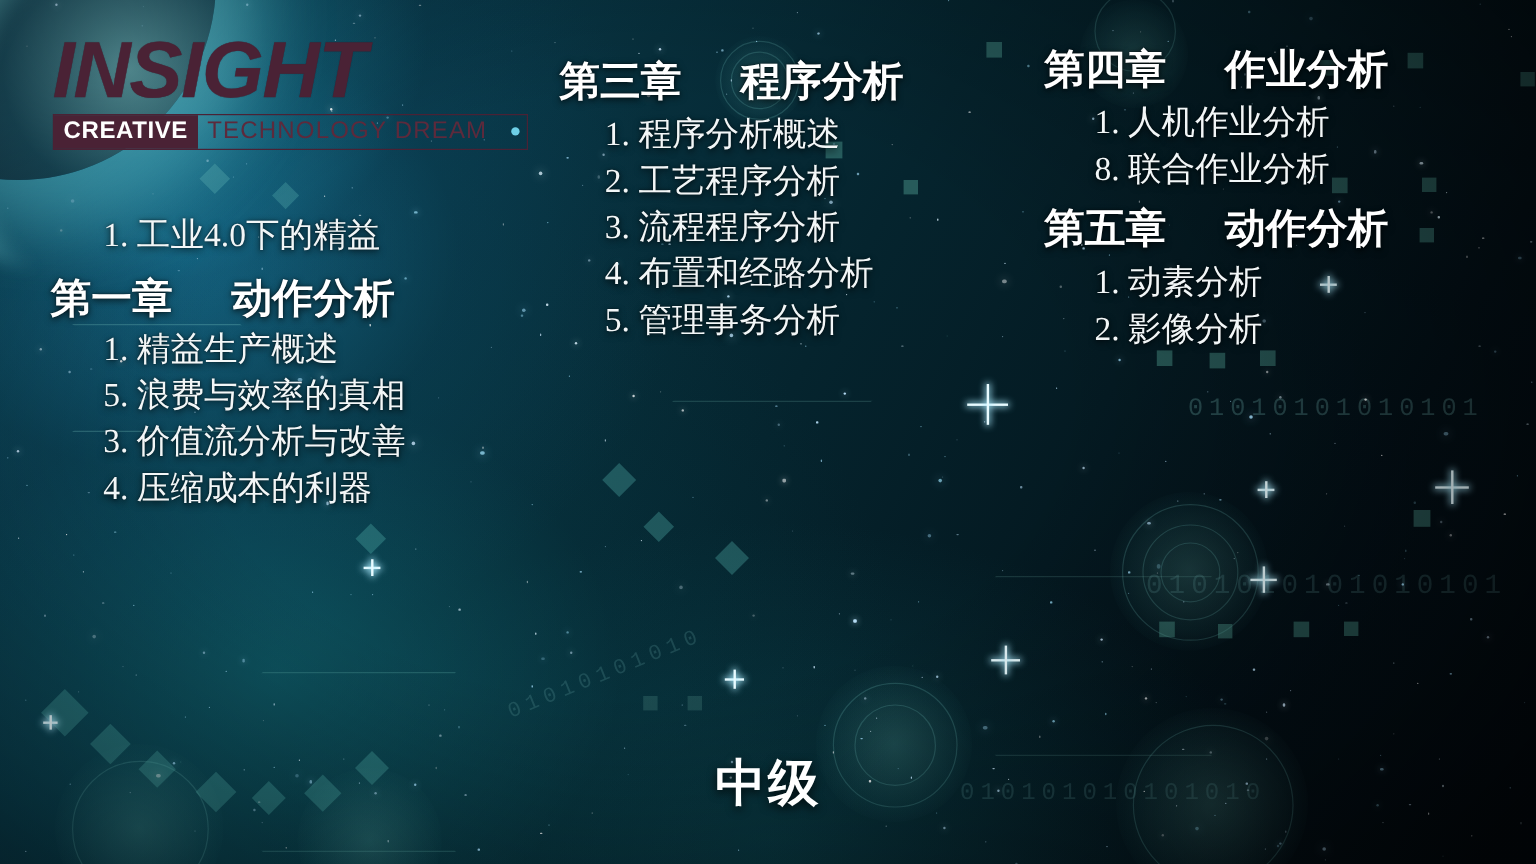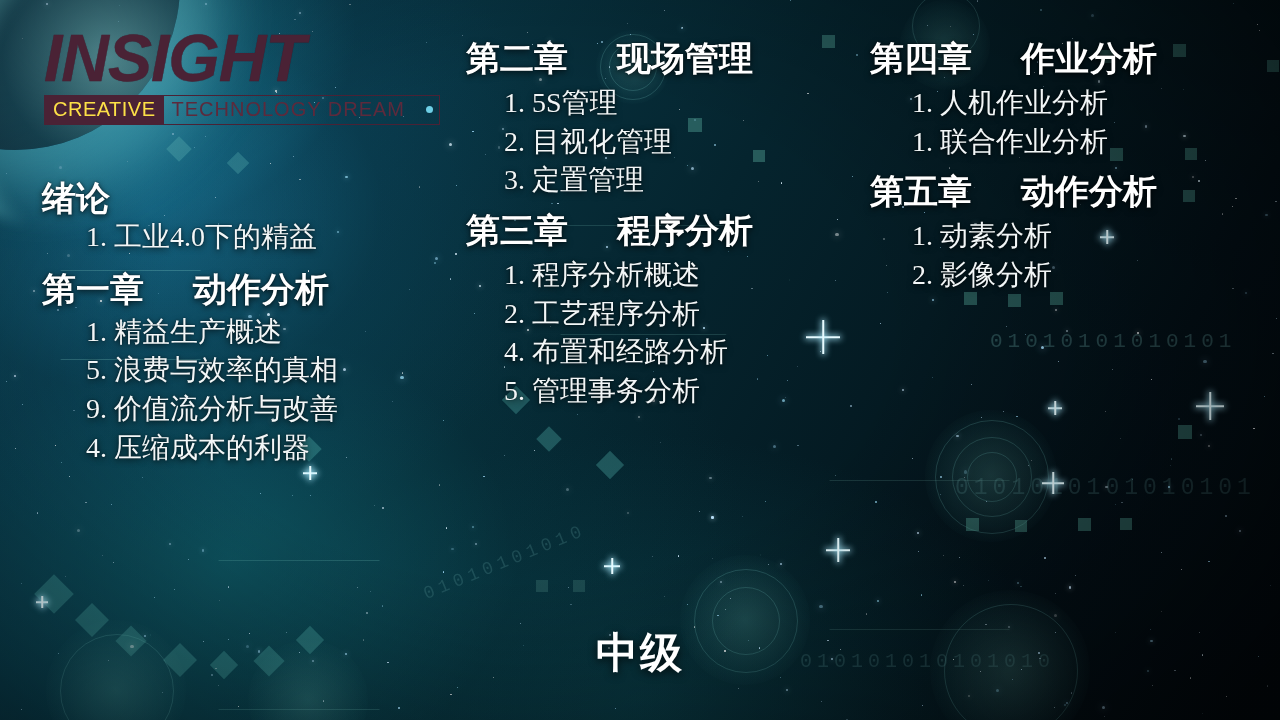--- a/index.html
+++ b/index.html
@@ -57,21 +57,21 @@
   .binrow.dim{color:rgba(110,175,175,0.22);}
   
   #logo{position:absolute;left:44px;top:26px;width:396px;}
   .logo-word{
     font-size:66px;font-weight:bold;font-style:italic;letter-spacing:-1px;line-height:0.98;
     color:#4a2235;text-shadow:0 0 1px rgba(0,0,0,0.3);
     -webkit-text-stroke:0.3px #4a2235;
   }
   .logo-bar{display:flex;margin-top:4px;height:30px;border:1.5px solid #4a2235;box-sizing:border-box;}
   .logo-creative{
-    background:#4a2235;color:#fde047;font-size:20px;font-weight:normal;letter-spacing:0.5px;
+    background:#4a2235;color:#ffffff;font-size:20px;font-weight:bold;letter-spacing:0.5px;
     padding:0 8px;display:flex;align-items:center;
   }
   .logo-tech{
     color:#5d2a3c;font-size:20px;letter-spacing:1px;padding:0 8px;display:flex;align-items:center;
     flex:1;
   }
   .logo-dot{width:7px;height:7px;border-radius:50%;background:#6ecfe6;align-self:center;margin-right:6px;}
   
   .col{position:absolute;}
   .chapter{
@@ -608,80 +608,66 @@
       <div class="logo-creative">CREATIVE</div>
       <div class="logo-tech">
         <span>TECHNOLOGY DREAM</span>
       </div>
       <div class="logo-dot"></div>
     </div>
   </div>
 
   <div class="col" id="col-left" style="left:42px;top:178px;width:400px;">
     <div>
-      <div class="chapter">
-        <span>绪论</span>
-      </div>
       <ul class="items" style="margin-left:44px;margin-top:0;">
         <li>1. 工业4.0下的精益</li>
       </ul>
     </div>
     <div style="margin-top:12px;">
       <div class="chapter">
         <span>第一章</span>
         <span class="gap"></span>
         <span>动作分析</span>
       </div>
       <ul class="items" style="margin-left:44px;margin-top:4px;">
         <li>1. 精益生产概述</li>
         <li>5. 浪费与效率的真相</li>
-        <li>9. 价值流分析与改善</li>
+        <li>3. 价值流分析与改善</li>
         <li>4. 压缩成本的利器</li>
       </ul>
     </div>
   </div>
 
   <div class="col" id="col-middle" style="left:466px;top:38px;width:400px;">
-    <div>
-      <div class="chapter">
-        <span>第二章</span>
-        <span class="gap"></span>
-        <span>现场管理</span>
-      </div>
-      <ul class="items" style="margin-left:38px;margin-top:6px;">
-        <li>1. 5S管理</li>
-        <li>2. 目视化管理</li>
-        <li>3. 定置管理</li>
-      </ul>
-    </div>
     <div style="margin-top:10px;">
       <div class="chapter">
         <span>第三章</span>
         <span class="gap"></span>
         <span>程序分析</span>
       </div>
       <ul class="items" style="margin-left:38px;margin-top:6px;">
         <li>1. 程序分析概述</li>
         <li>2. 工艺程序分析</li>
+        <li>3. 流程程序分析</li>
         <li>4. 布置和经路分析</li>
         <li>5. 管理事务分析</li>
       </ul>
     </div>
   </div>
 
   <div class="col" id="col-right" style="left:870px;top:38px;width:410px;">
     <div>
       <div class="chapter">
         <span>第四章</span>
         <span class="gap"></span>
         <span>作业分析</span>
       </div>
       <ul class="items" style="margin-left:42px;margin-top:6px;">
         <li>1. 人机作业分析</li>
-        <li>1. 联合作业分析</li>
+        <li>8. 联合作业分析</li>
       </ul>
     </div>
     <div style="margin-top:10px;">
       <div class="chapter">
         <span>第五章</span>
         <span class="gap"></span>
         <span>动作分析</span>
       </div>
       <ul class="items" style="margin-left:42px;margin-top:6px;">
         <li>1. 动素分析</li>

